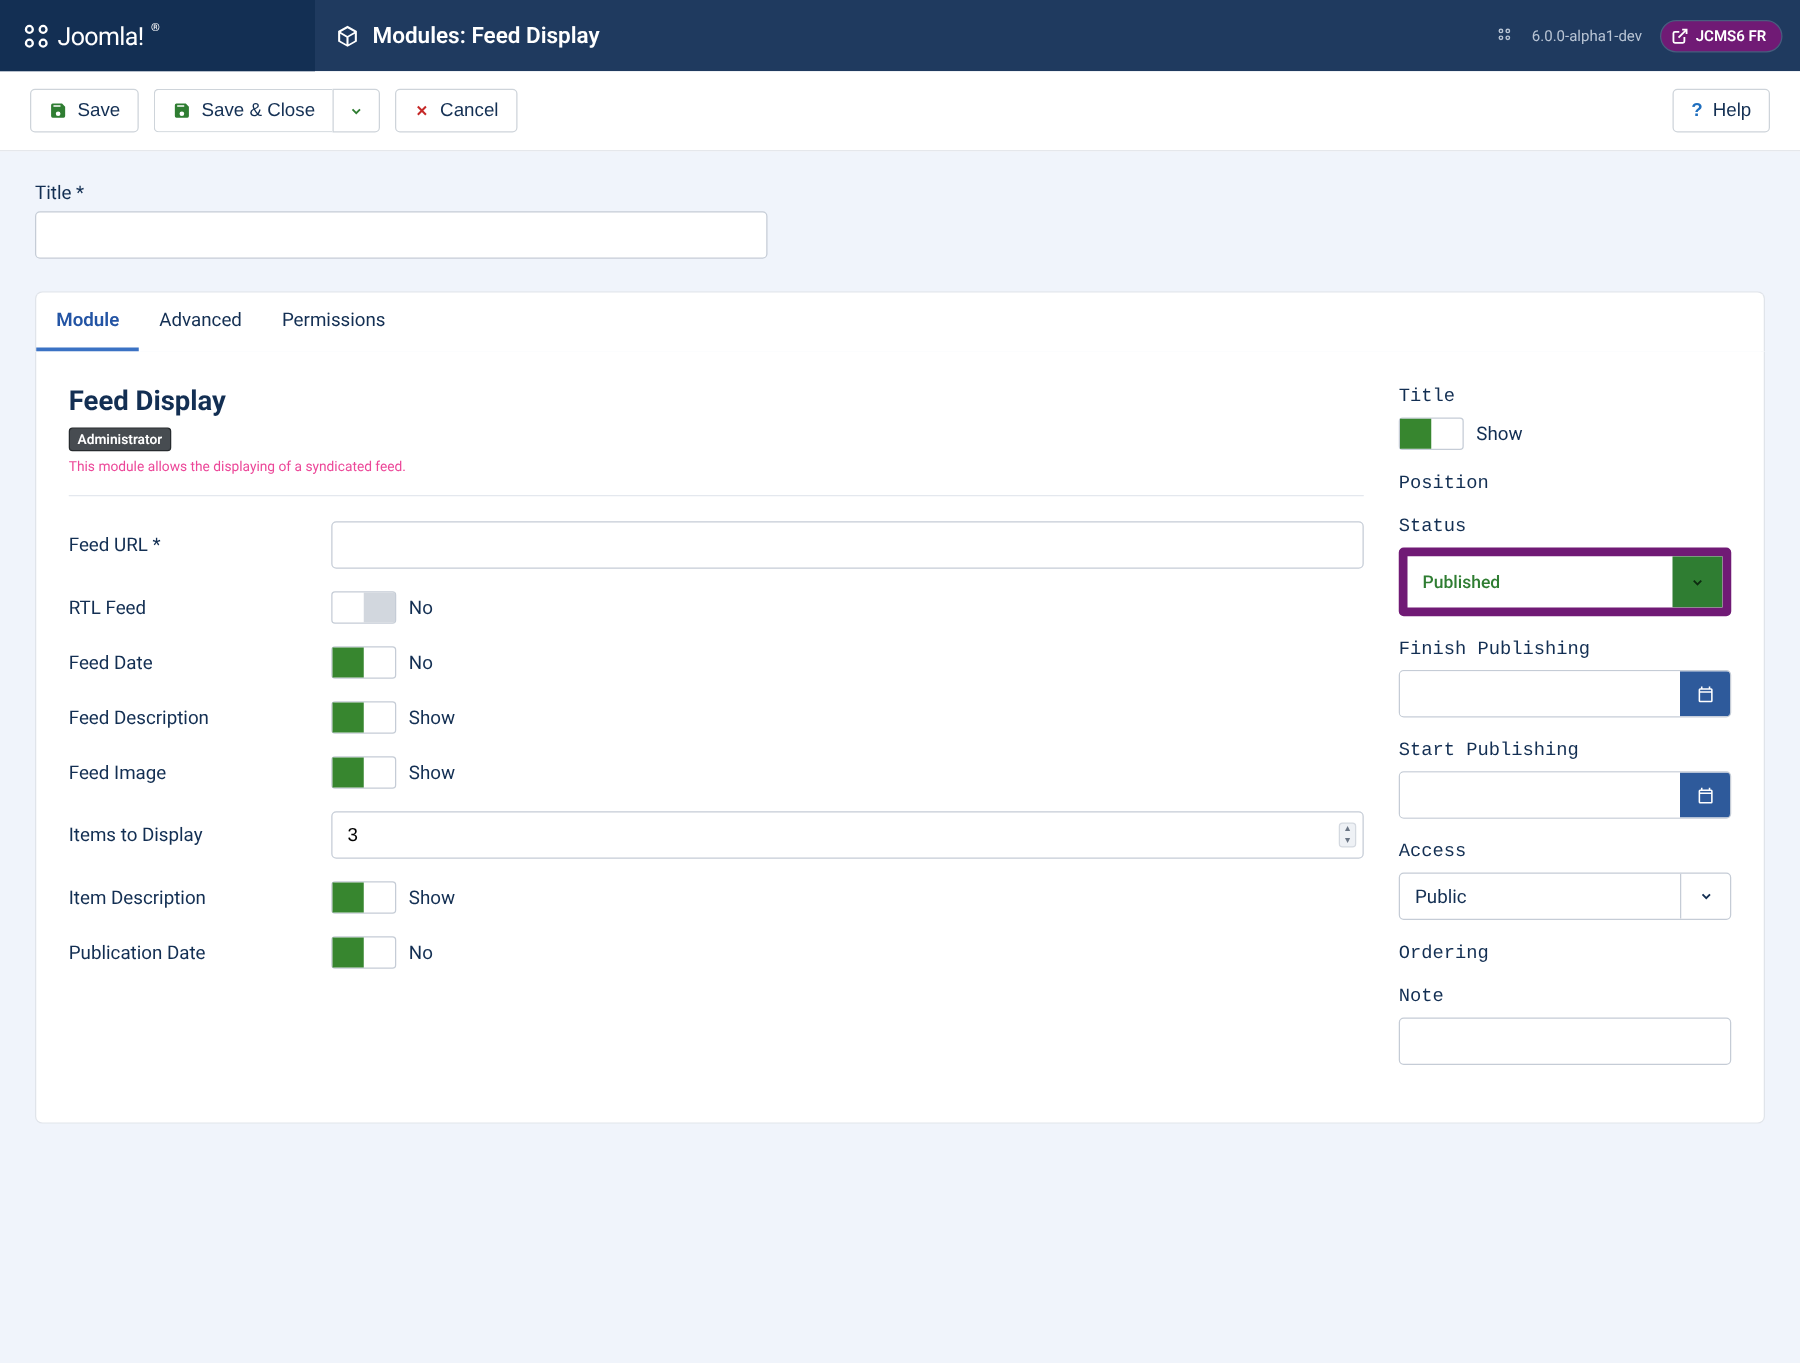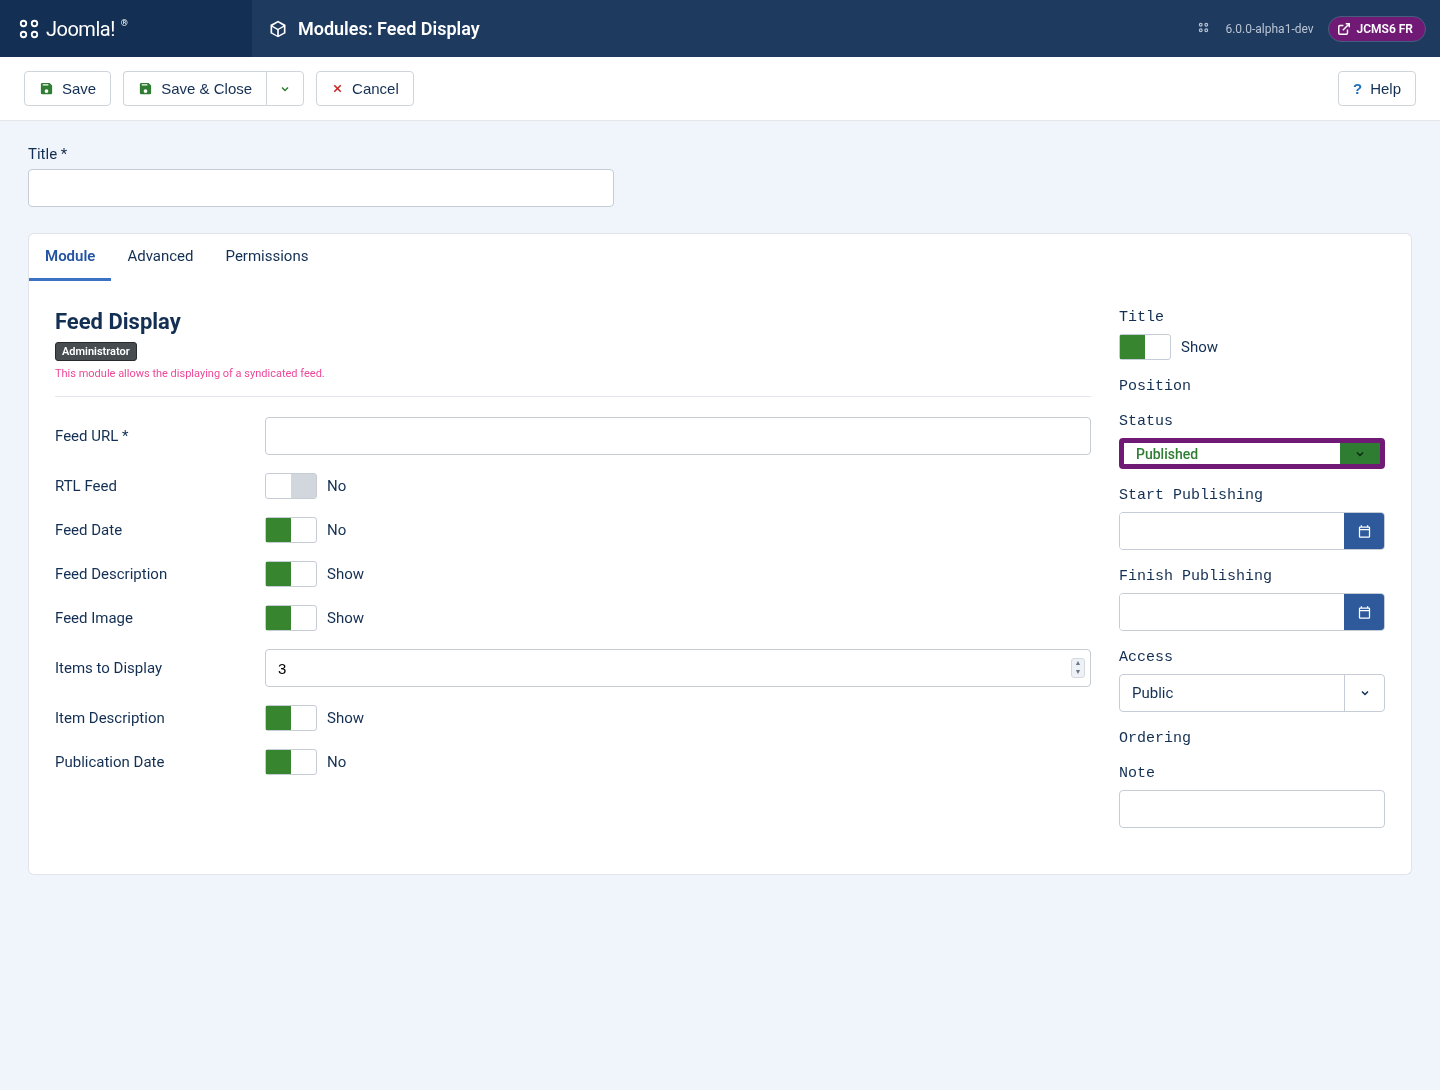--- a/index.html
+++ b/index.html
@@ -70,21 +70,21 @@
 
 .side-group { margin-bottom: 18px; }
 .side-label { font-size: 15px; color: #132f53; margin-bottom: 8px; display: block; font-family: Liberation Mono, monospace; }
 .side-row-inline { display: flex; align-items: center; gap: 10px; }
 
 .choice-wrap { display: flex; border: 1px solid #c5ccd6; border-radius: 4px; height: 38px; overflow: hidden; }
 .choice-wrap .choice-text { flex: 1; padding: 0 12px; display: flex; align-items: center; font-size: 14px; color: #495057; }
 .choice-wrap .choice-clear { width: 18px; display: flex; align-items: center; color: #98a2ae; font-size: 14px; }
 .choice-wrap .choice-caret { width: 38px; border-left: 1px solid #c5ccd6; display: flex; align-items: center; justify-content: center; }
 
-.select-published { display: flex; border: 5px solid #701a75; border-radius: 4px; height: 31px; overflow: hidden; gap: 24px; }
+.select-published { display: flex; border: 7px solid #701a75; border-radius: 4px; height: 55px; overflow: hidden; gap: 24px; }
 .select-published .sp-text { flex: 1; padding: 0 12px; display: flex; align-items: center; color: #2f7d32; font-weight: 500; }
 .select-published .sp-caret { width: 40px; background: #2f7d32; display: flex; align-items: center; justify-content: center; }
 
 .date-wrap { display: flex; border: 1px solid #c5ccd6; border-radius: 4px; height: 38px; overflow: hidden; }
 .date-wrap input { flex: 1; border: none; padding: 0 10px; font-size: 14px; outline: none; }
 .date-wrap .date-btn { width: 40px; background: #2e5a9b; display: flex; align-items: center; justify-content: center; color: #fff; }
 
 .select-plain { display: flex; border: 1px solid #c5ccd6; border-radius: 4px; height: 38px; overflow: hidden; }
 .select-plain .sel-text { flex: 1; padding: 0 12px; display: flex; align-items: center; font-size: 15px; }
 .select-plain .sel-caret { width: 40px; border-left: 1px solid #c5ccd6; display: flex; align-items: center; justify-content: center; }
@@ -290,44 +290,44 @@
           <div class="sp-text">Published</div>
           <div class="sp-caret">
               <svg width="12" height="12" viewBox="0 0 24 24" fill="none" stroke="#0d2b10" stroke-width="3">
                 <polyline points="6 9 12 15 18 9"></polyline>
               </svg>
             </div>
         </div>
       </div>
 
       <div class="side-group">
+        <span class="side-label">Finish Publishing</span>
+        <div class="date-wrap">
+          <input value="" style="">
+          <div class="date-btn">
+            <svg width="15" height="15" viewBox="0 0 24 24" fill="#fff">
+                <path d="M19 4h-1V2h-2v2H8V2H6v2H5a2 2 0 0 0-2 2v14a2 2 0 0 0 2 2h14a2 2 0 0 0 2-2V6a2 2 0 0 0-2-2zm0 16H5V10h14v10zM5 8V6h14v2H5z"></path>
+              </svg>
+          </div>
+        </div>
+      </div>
+
+      <div class="side-group">
         <span class="side-label">Start Publishing</span>
         <div class="date-wrap">
           <input value="" style="">
           <div class="date-btn">
             <svg width="15" height="15" viewBox="0 0 24 24" fill="#fff">
                 <path d="M19 4h-1V2h-2v2H8V2H6v2H5a2 2 0 0 0-2 2v14a2 2 0 0 0 2 2h14a2 2 0 0 0 2-2V6a2 2 0 0 0-2-2zm0 16H5V10h14v10zM5 8V6h14v2H5z"></path>
               </svg>
           </div>
         </div>
       </div>
 
       <div class="side-group">
-        <span class="side-label">Finish Publishing</span>
-        <div class="date-wrap">
-          <input value="" style="">
-          <div class="date-btn">
-            <svg width="15" height="15" viewBox="0 0 24 24" fill="#fff">
-                <path d="M19 4h-1V2h-2v2H8V2H6v2H5a2 2 0 0 0-2 2v14a2 2 0 0 0 2 2h14a2 2 0 0 0 2-2V6a2 2 0 0 0-2-2zm0 16H5V10h14v10zM5 8V6h14v2H5z"></path>
-              </svg>
-          </div>
-        </div>
-      </div>
-
-      <div class="side-group">
         <span class="side-label">Access</span>
         <div class="select-plain">
           <div class="sel-text">Public</div>
           <div class="sel-caret">
               <svg width="12" height="12" viewBox="0 0 24 24" fill="none" stroke="#132f53" stroke-width="3">
                 <polyline points="6 9 12 15 18 9"></polyline>
               </svg>
             </div>
         </div>
       </div>

